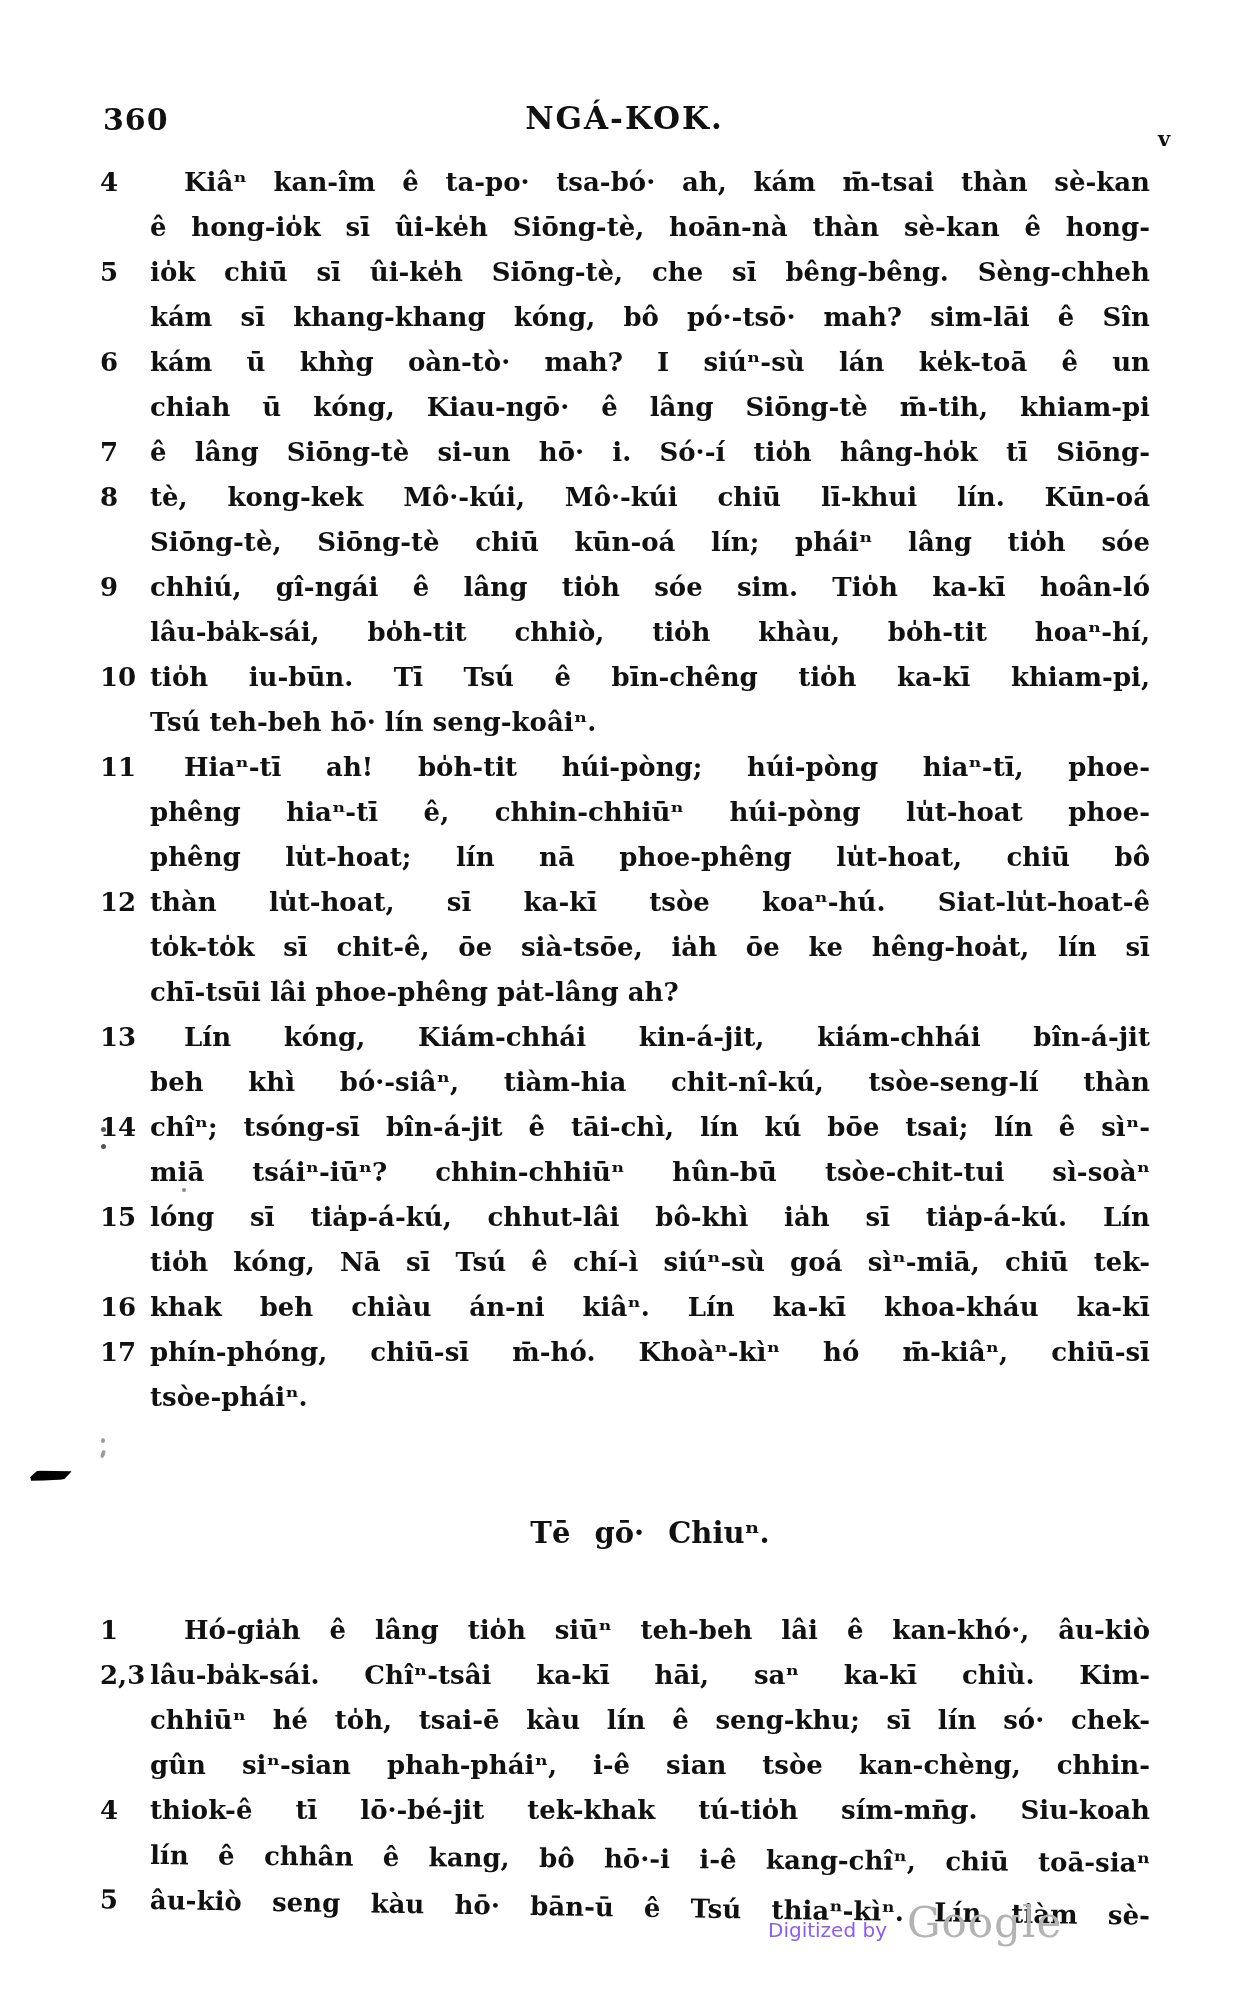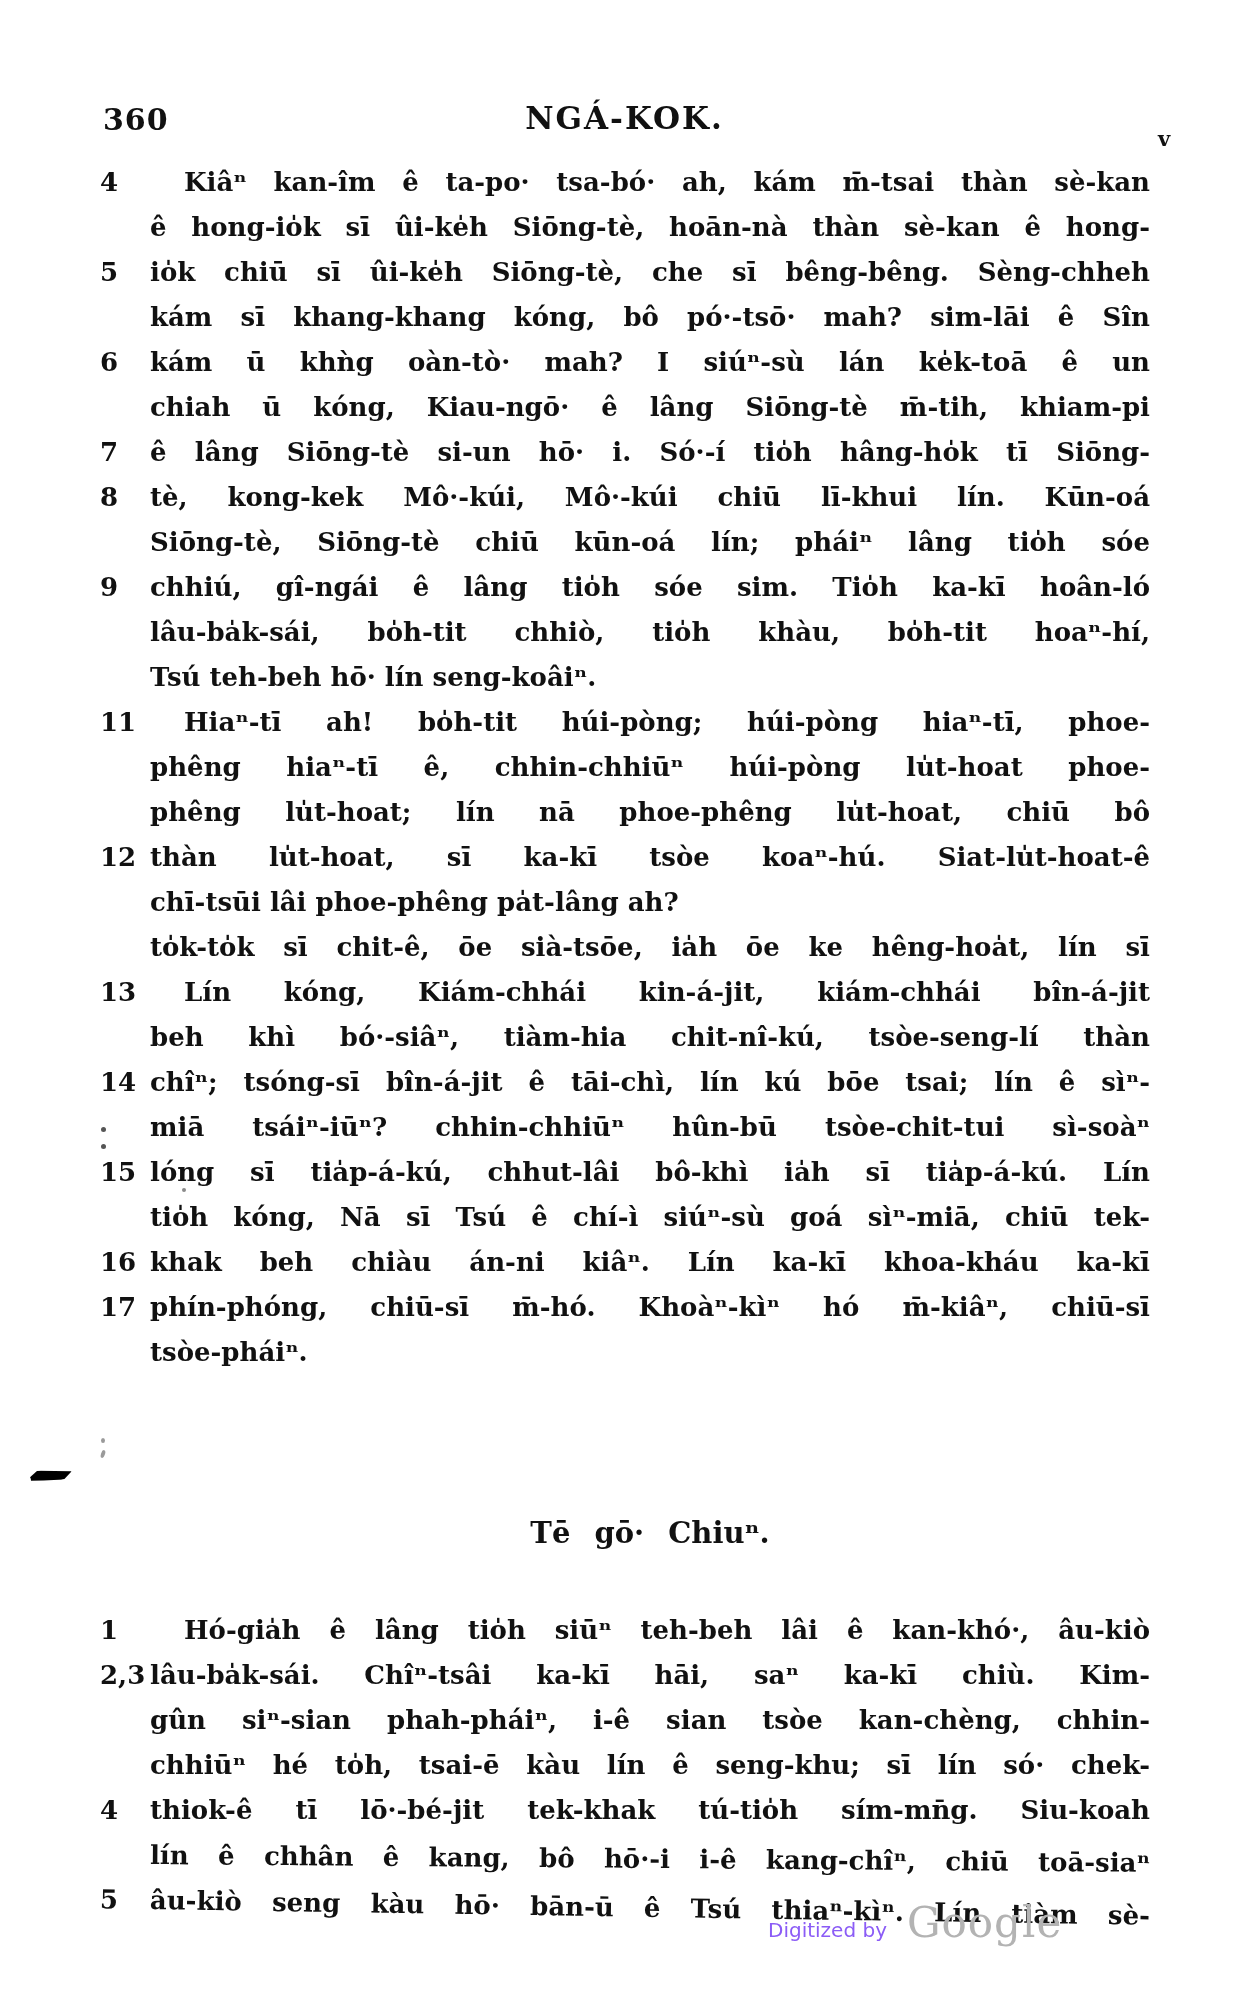--- a/index.html
+++ b/index.html
@@ -83,45 +83,46 @@
       <div class="line"><span>ê hong-io̍k sī ûi-ke̍h Siōng-tè, hoān-nà thàn sè-kan ê hong-</span></div>
       <div class="line"><span class="vnum">5</span><span>io̍k chiū sī ûi-ke̍h Siōng-tè, che sī bêng-bêng.  Sèng-chheh</span></div>
       <div class="line"><span>kám sī khang-khang kóng, bô pó·-tsō· mah? sim-lāi ê Sîn</span></div>
       <div class="line"><span class="vnum">6</span><span>kám ū khǹg oàn-tò· mah?  I siúⁿ-sù lán ke̍k-toā ê un</span></div>
       <div class="line"><span>chiah ū kóng, Kiau-ngō· ê lâng Siōng-tè m̄-tih, khiam-pi</span></div>
       <div class="line"><span class="vnum">7</span><span>ê lâng Siōng-tè si-un hō· i.  Só·-í tio̍h hâng-ho̍k tī Siōng-</span></div>
       <div class="line"><span class="vnum">8</span><span>tè, kong-kek Mô·-kúi, Mô·-kúi chiū lī-khui lín.  Kūn-oá</span></div>
       <div class="line"><span>Siōng-tè, Siōng-tè chiū kūn-oá lín; pháiⁿ lâng tio̍h sóe</span></div>
       <div class="line"><span class="vnum">9</span><span>chhiú, gî-ngái ê lâng tio̍h sóe sim.  Tio̍h ka-kī hoân-ló</span></div>
       <div class="line"><span>lâu-ba̍k-sái, bo̍h-tit chhiò, tio̍h khàu, bo̍h-tit hoaⁿ-hí,</span></div>
+      <div class="line"><span class="vnum">10</span><span>tio̍h iu-būn.  Tī Tsú ê bīn-chêng tio̍h ka-kī khiam-pi,</span></div>
       <div class="line flush"><span>Tsú teh-beh hō· lín seng-koâiⁿ.</span></div>
       <div class="line"><span class="vnum">11</span><span class="ind"></span><span>Hiaⁿ-tī ah! bo̍h-tit húi-pòng; húi-pòng hiaⁿ-tī, phoe-</span></div>
       <div class="line"><span>phêng hiaⁿ-tī ê, chhin-chhiūⁿ húi-pòng lu̍t-hoat phoe-</span></div>
       <div class="line"><span>phêng lu̍t-hoat; lín nā phoe-phêng lu̍t-hoat, chiū bô</span></div>
       <div class="line"><span class="vnum">12</span><span>thàn lu̍t-hoat, sī ka-kī tsòe koaⁿ-hú.  Siat-lu̍t-hoat-ê</span></div>
+      <div class="line"><span>to̍k-to̍k sī chit-ê, ōe sià-tsōe, ia̍h ōe ke hêng-hoa̍t, lín sī</span></div>
       <div class="line flush"><span>chī-tsūi lâi phoe-phêng pa̍t-lâng ah?</span></div>
-      <div class="line"><span>to̍k-to̍k sī chit-ê, ōe sià-tsōe, ia̍h ōe ke hêng-hoa̍t, lín sī</span></div>
       <div class="line"><span class="vnum">13</span><span class="ind"></span><span>Lín kóng, Kiám-chhái kin-á-jit, kiám-chhái bîn-á-jit</span></div>
       <div class="line"><span>beh khì bó·-siâⁿ, tiàm-hia chit-nî-kú, tsòe-seng-lí thàn</span></div>
       <div class="line"><span class="vnum">14</span><span>chîⁿ; tsóng-sī bîn-á-jit ê tāi-chì, lín kú bōe tsai; lín ê sìⁿ-</span></div>
       <div class="line"><span>miā tsáiⁿ-iūⁿ? chhin-chhiūⁿ hûn-bū tsòe-chit-tui sì-soàⁿ</span></div>
       <div class="line"><span class="vnum">15</span><span>lóng sī tia̍p-á-kú, chhut-lâi bô-khì ia̍h sī tia̍p-á-kú.  Lín</span></div>
       <div class="line"><span>tio̍h kóng, Nā sī Tsú ê chí-ì siúⁿ-sù goá sìⁿ-miā, chiū tek-</span></div>
       <div class="line"><span class="vnum">16</span><span>khak beh chiàu án-ni kiâⁿ.  Lín ka-kī khoa-kháu ka-kī</span></div>
       <div class="line"><span class="vnum">17</span><span>phín-phóng, chiū-sī m̄-hó.  Khoàⁿ-kìⁿ hó m̄-kiâⁿ, chiū-sī</span></div>
       <div class="line flush"><span>tsòe-pháiⁿ.</span></div>
     </div>
 
   <div class="chapheading">Tē gō· Chiuⁿ.</div>
 
   <div class="textblock ch5" id="ch5">
       <div class="line"><span class="vnum">1</span><span class="ind"></span><span>Hó-gia̍h ê lâng tio̍h siūⁿ teh-beh lâi ê kan-khó·, âu-kiò</span></div>
       <div class="line"><span class="vnum">2,3</span><span>lâu-ba̍k-sái.  Chîⁿ-tsâi ka-kī hāi, saⁿ ka-kī chiù.  Kim-</span></div>
+      <div class="line"><span>chhiūⁿ hé to̍h, tsai-ē kàu lín ê seng-khu; sī lín só· chek-</span></div>
       <div class="line"><span>gûn siⁿ-sian phah-pháiⁿ, i-ê sian tsòe kan-chèng, chhin-</span></div>
-      <div class="line"><span>chhiūⁿ hé to̍h, tsai-ē kàu lín ê seng-khu; sī lín só· chek-</span></div>
       <div class="line"><span class="vnum">4</span><span>thiok-ê tī lō·-bé-jit tek-khak tú-tio̍h sím-mn̄g.  Siu-koah</span></div>
       <div class="line"><span>lín ê chhân ê kang, bô hō·-i i-ê kang-chîⁿ, chiū toā-siaⁿ</span></div>
       <div class="line"><span class="vnum">5</span><span>âu-kiò seng kàu hō· bān-ū ê Tsú thiaⁿ-kìⁿ.  Lín tiàm sè-</span></div>
     </div>
 
   <div class="smudge"></div>
   <div class="artifact-colon"></div>
   <div class="artifact-semicolon"></div>
   <div class="artifact-dot"></div>
 

